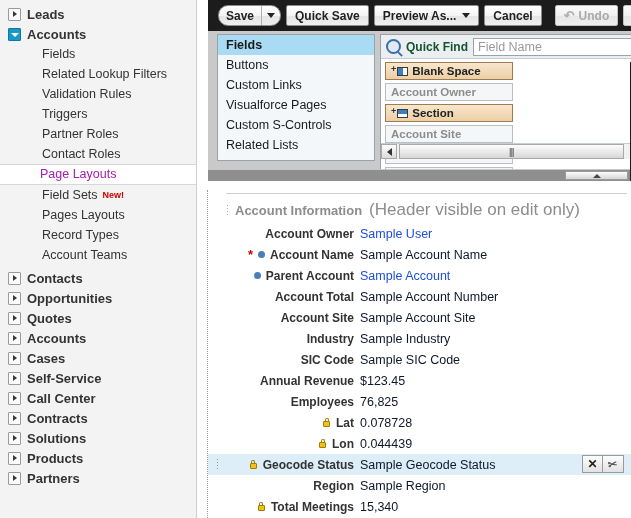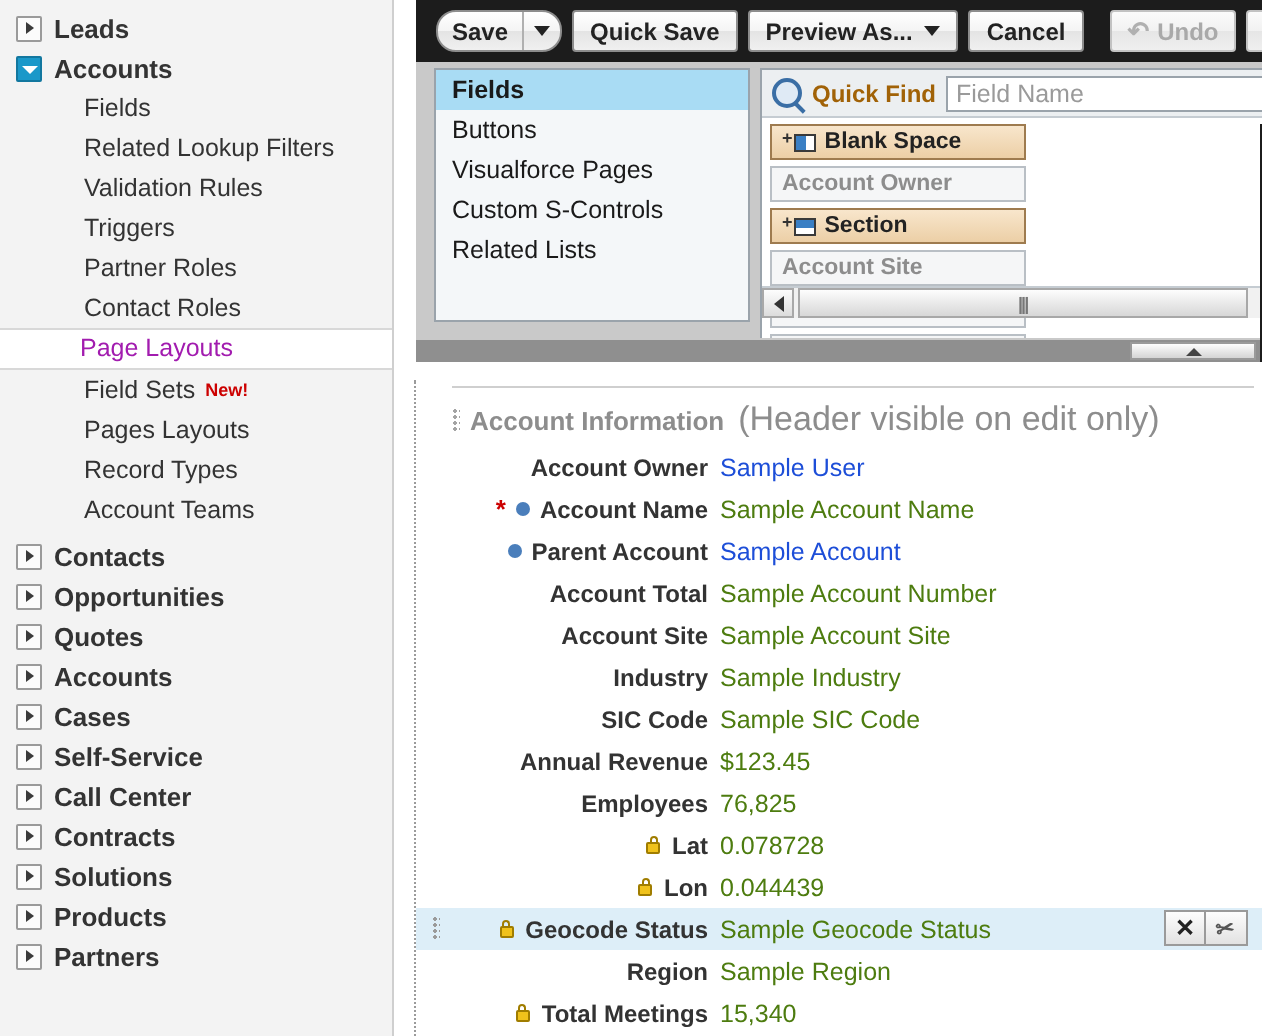--- a/index.html
+++ b/index.html
@@ -117,21 +117,21 @@
     background:#eceff1;border-bottom:1px solid #c5ccd2;box-sizing:border-box;
   }
   .qf-icon{
     width:15px;height:15px;border:2px solid #3a6ea5;border-radius:50%;
     position:relative;box-sizing:border-box;flex:none;background:#dfeaf5;
   }
   .qf-icon:after{
     content:"";position:absolute;right:-4px;bottom:-3px;width:6px;height:2px;
     background:#3a6ea5;transform:rotate(45deg);
   }
-  .qf-label{font-size:12px;font-weight:bold;color:#a16207;margin:0 5px 0 5px;white-space:nowrap;}
+  .qf-label{font-size:12px;font-weight:bold;color:#14532d;margin:0 5px 0 5px;white-space:nowrap;}
   .qf-input{
     flex:1;height:18px;border:1px solid #9aa3ab;background:#ffffff;
     font-size:12.5px;color:#9a9a9a;padding:0 4px;box-sizing:border-box;
     font-family:"Liberation Sans",sans-serif;outline:none;
   }
   .qf-input::placeholder{color:#9a9a9a;}
 
   #grid{
     position:relative;padding:3px 0 0 4px;
     display:flex;flex-wrap:wrap;gap:3px 4px;width:100%;box-sizing:border-box;
@@ -238,21 +238,21 @@
     width:9px;height:10px;position:relative;display:inline-block;flex:none;
   }
   .lock:before{
     content:"";position:absolute;left:1px;top:3px;width:7px;height:6px;
     background:#f0c21b;border:1px solid #a07d00;box-sizing:border-box;border-radius:1px;
   }
   .lock:after{
     content:"";position:absolute;left:2.5px;top:0;width:4px;height:4px;
     border:1px solid #a07d00;border-bottom:0;border-radius:2px 2px 0 0;box-sizing:border-box;
   }
-  .fvalue{font-size:12.5px;color:#4d7c0f;white-space:nowrap;}
+  .fvalue{font-size:12.5px;color:#0f172a;white-space:nowrap;}
   .fvalue.link{color:#1d4ed8;}
   .row-actions{
     position:absolute;right:7px;top:1px;display:flex;
   }
   .act-btn{
     width:21px;height:18px;border:1px solid #9a9a9a;
     background:linear-gradient(to bottom,#fdfdfd,#e2e2e2);
     display:flex;align-items:center;justify-content:center;box-sizing:border-box;
     font-size:12px;color:#222;font-weight:bold;
   }
@@ -404,20 +404,21 @@
       
     </div>
   </div>
 
   <div id="palette">
     <div id="palette-inner">
 
       <div id="cat-list">
         <div class="cat-item active">Fields</div>
         <div class="cat-item">Buttons</div>
+        <div class="cat-item">Custom Links</div>
         <div class="cat-item">Visualforce Pages</div>
         <div class="cat-item">Custom S-Controls</div>
         <div class="cat-item">Related Lists</div>
       </div>
 
       <div id="field-pane">
         <div id="qf-bar">
           <span class="qf-icon"></span>
           <span class="qf-label">Quick Find</span>
           <input class="qf-input" type="text" placeholder="Field Name" style="">

